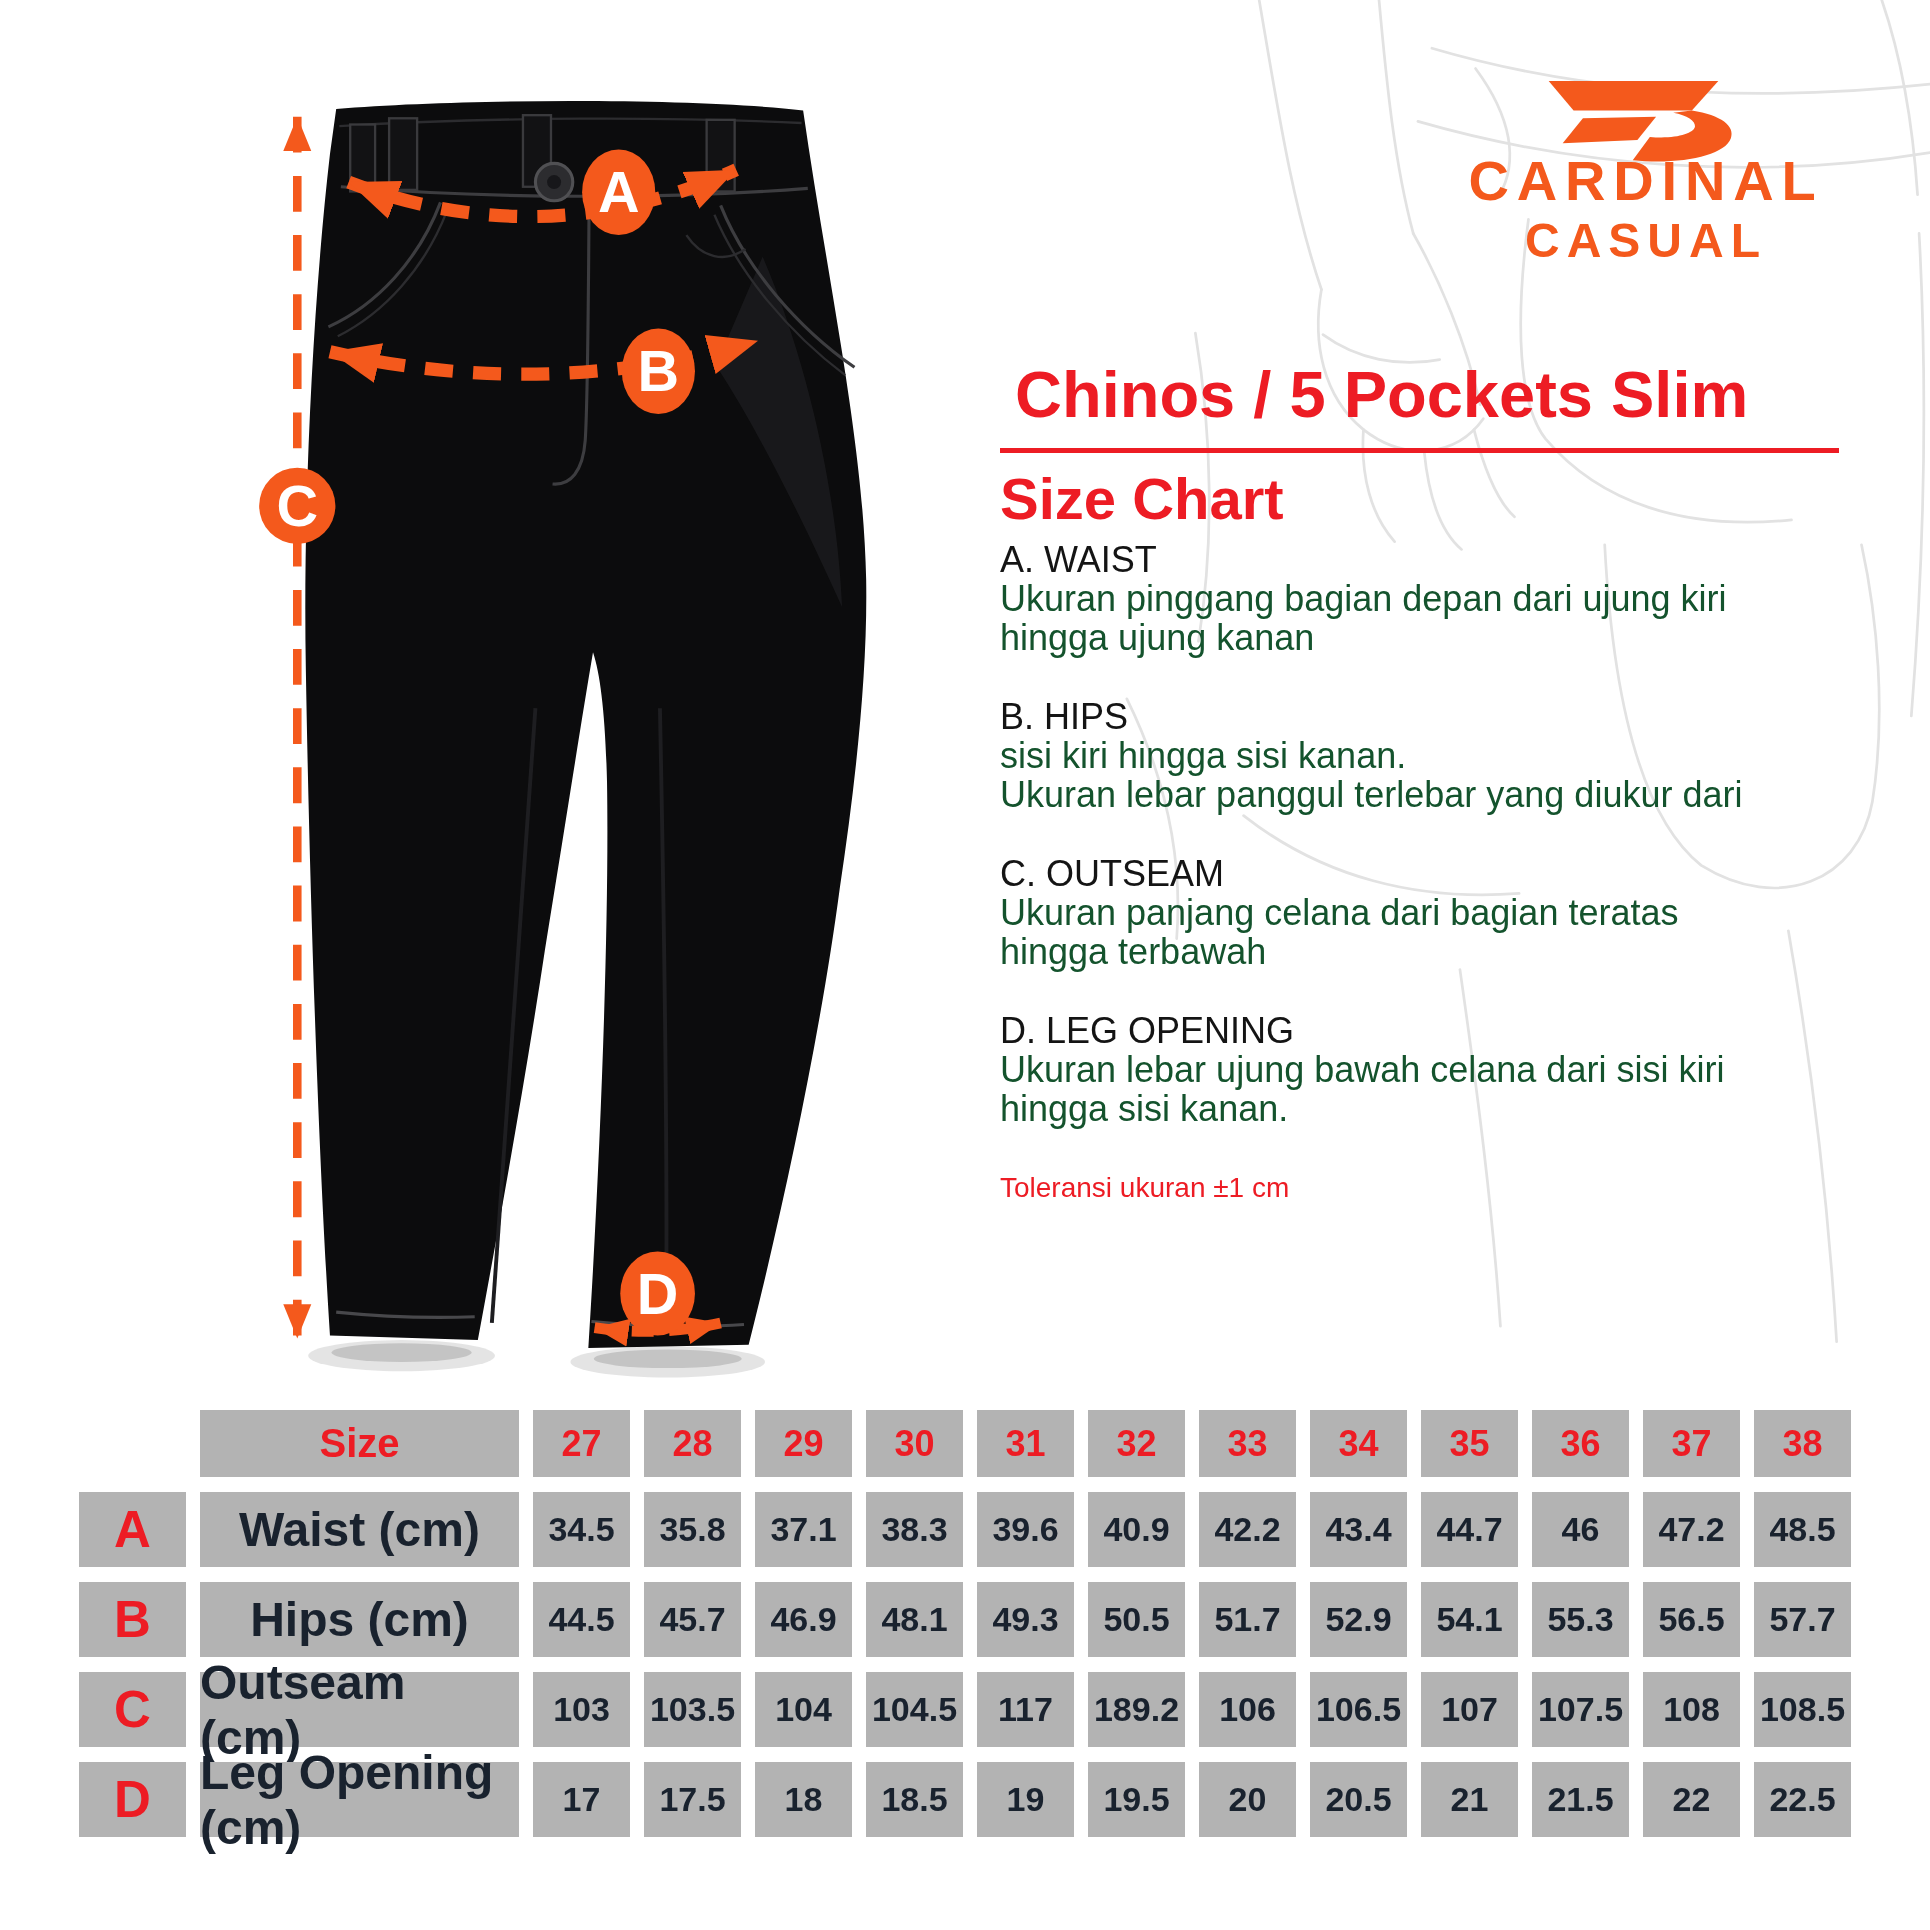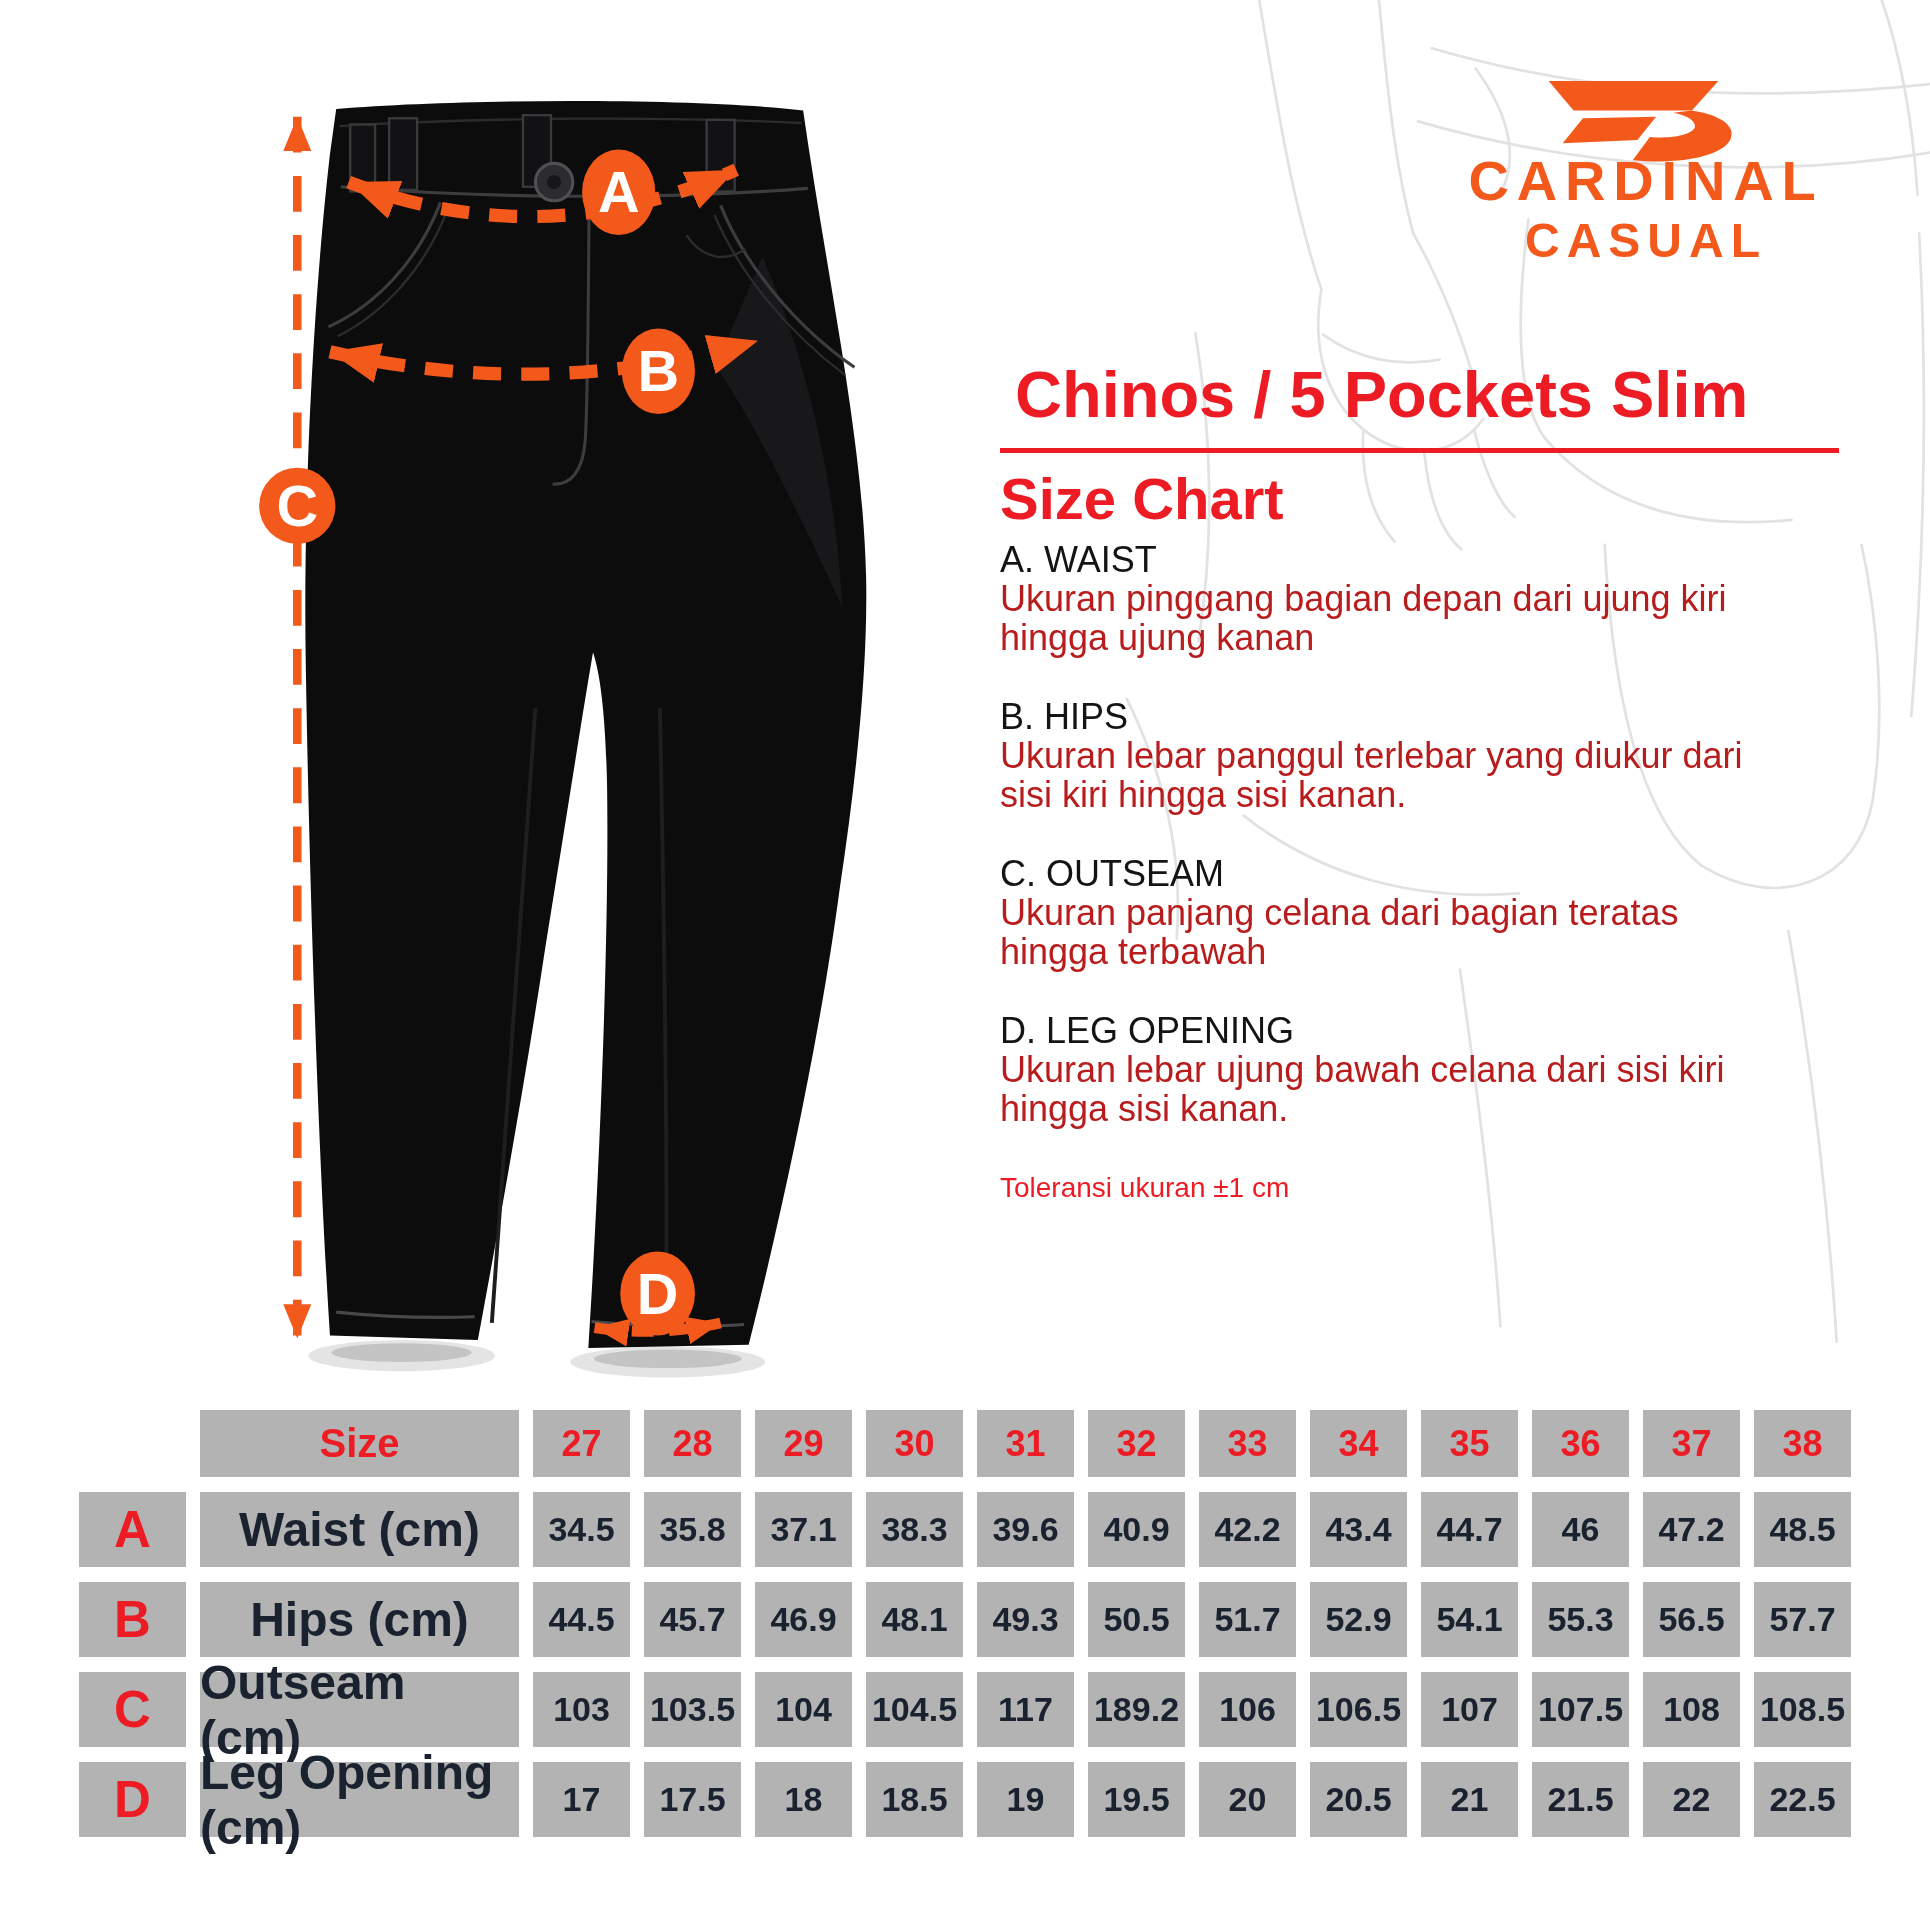--- a/index.html
+++ b/index.html
@@ -38,21 +38,21 @@
   
   .info{position:absolute;left:1000px;top:344px;width:903px;}
   .page-title{margin:15px;font-size:65px;line-height:72px;font-weight:700;
               color:var(--accent-red,#ed1c24);white-space:nowrap;}
   .rule{width:839px;height:5.4px;background:var(--accent-red,#ed1c24);margin-top:17px;}
   .section-title{margin:12.5px 0 0 0;font-size:58px;line-height:65px;font-weight:700;
                  color:var(--accent-red,#ed1c24);}
   #desc-host{margin-top:9.3px;}
   .desc-section{margin-bottom:40px;}
   .desc-heading{font-size:36px;line-height:39px;color:#141414;white-space:nowrap;}
-  .desc-line{font-size:36px;line-height:39px;color:#b91c1c;white-space:nowrap;}
+  .desc-line{font-size:36px;line-height:39px;color:#14532d;white-space:nowrap;}
   .tolerance{margin:0;font-size:28px;line-height:39px;color:var(--accent-red,#ed1c24);white-space:nowrap;}
 
   
   .size-table{position:absolute;left:79px;top:1410px;display:grid;
               grid-template-columns:107px 319px repeat(12,97px);
               grid-template-rows:67px repeat(4,75px);
               column-gap:14px;row-gap:15px;}
   .cell{background:var(--table-cell-gray,#b3b3b3);display:flex;align-items:center;justify-content:center;
         font-weight:700;}
   .cell.corner{background:transparent;}
@@ -183,22 +183,22 @@
     <div class="rule"></div>
     <h2 class="section-title">Size Chart</h2>
     <div id="desc-host">
         <div class="desc-section">
           <div class="desc-heading">A. WAIST</div>
           <div class="desc-line">Ukuran pinggang bagian depan dari ujung kiri</div>
           <div class="desc-line">hingga ujung kanan</div>
         </div>
         <div class="desc-section">
           <div class="desc-heading">B. HIPS</div>
+          <div class="desc-line">sisi kiri hingga sisi kanan.</div>
           <div class="desc-line">Ukuran lebar panggul terlebar yang diukur dari</div>
-          <div class="desc-line">sisi kiri hingga sisi kanan.</div>
         </div>
         <div class="desc-section">
           <div class="desc-heading">C. OUTSEAM</div>
           <div class="desc-line">Ukuran panjang celana dari bagian teratas</div>
           <div class="desc-line">hingga terbawah</div>
         </div>
         <div class="desc-section">
           <div class="desc-heading">D. LEG OPENING</div>
           <div class="desc-line">Ukuran lebar ujung bawah celana dari sisi kiri</div>
           <div class="desc-line">hingga sisi kanan.</div>

